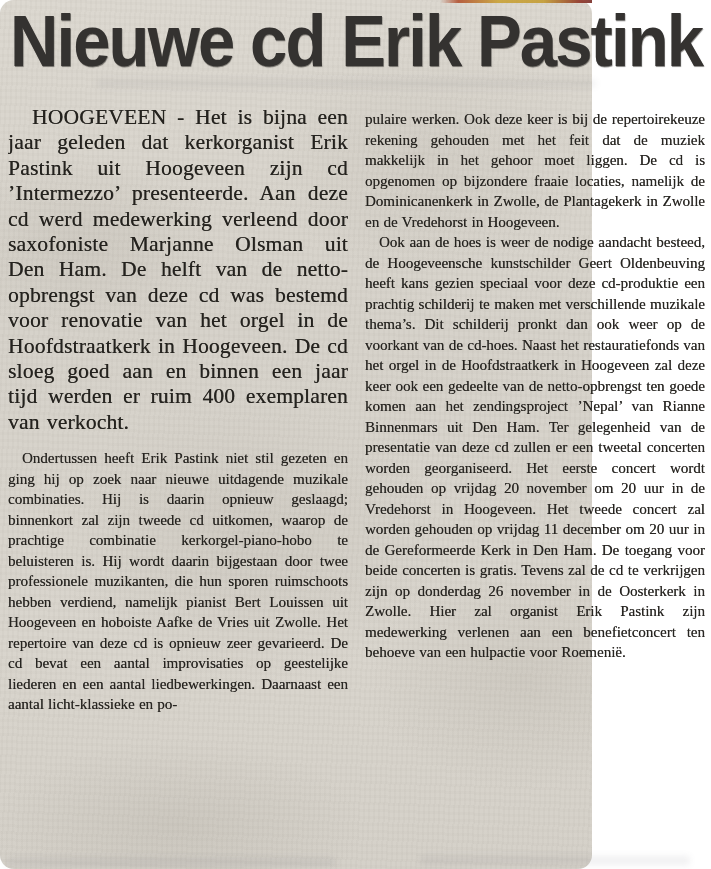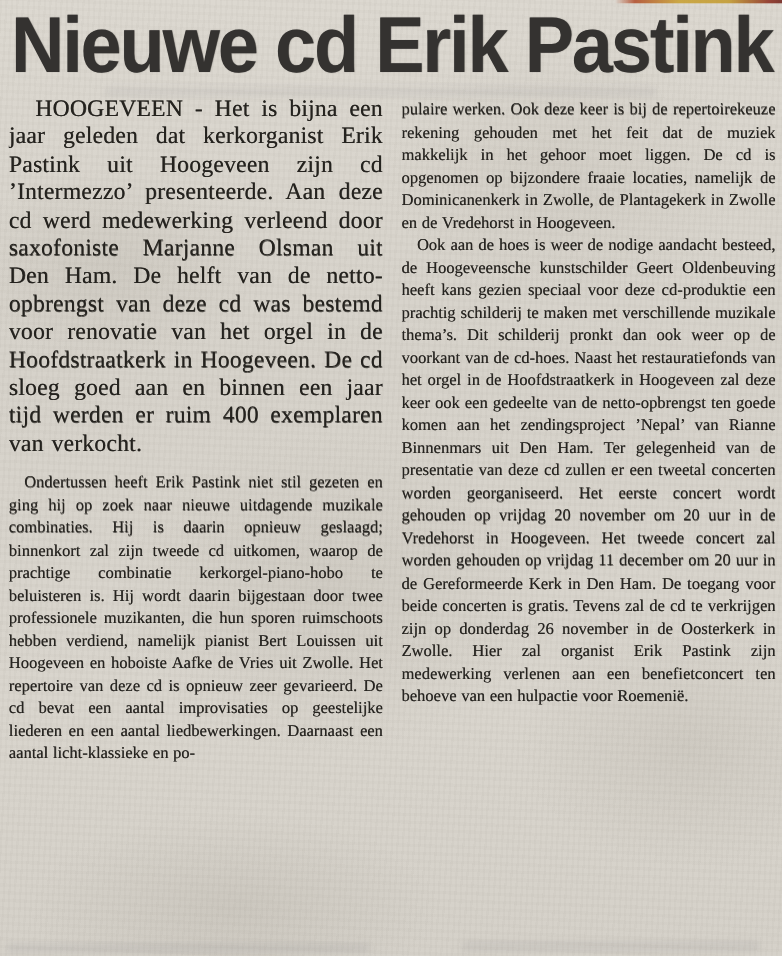--- a/index.html
+++ b/index.html
@@ -4,34 +4,35 @@
 <style>
   html, body {
     margin: 0;
     padding: 0;
     width: 711px;
     height: 869px;
     overflow: hidden;
   }
   .clipping {
     position: relative;
-    width: 711px;
+    width: 592px;
     height: 869px;
     background-color: #d8d4cc;
     background-image:
       radial-gradient(ellipse 190px 130px at 14% 28%, rgba(122,115,102,0.10), transparent 70%),
       radial-gradient(ellipse 230px 170px at 72% 18%, rgba(122,115,102,0.08), transparent 72%),
       radial-gradient(ellipse 280px 210px at 42% 62%, rgba(116,109,97,0.09), transparent 70%),
       radial-gradient(ellipse 220px 160px at 88% 78%, rgba(116,109,97,0.10), transparent 70%),
       radial-gradient(ellipse 260px 120px at 30% 95%, rgba(110,104,92,0.10), transparent 72%),
       repeating-linear-gradient(93deg, rgba(108,102,92,0.035) 0 2px, rgba(0,0,0,0) 2px 5px),
       repeating-linear-gradient(2deg, rgba(125,118,106,0.03) 0 3px, rgba(0,0,0,0) 3px 7px),
       linear-gradient(180deg, #dcd8d0 0%, #d6d2ca 38%, #d9d5cd 74%, #d5d1c9 100%);
     font-family: "Liberation Serif", "DejaVu Serif", serif;
     color: #262420;
+    border-radius: 14px;
   }
   .edge-stripe {
     position: absolute;
     top: 0;
     right: 0;
     width: 152px;
     height: 3px;
     background: linear-gradient(90deg,
       rgba(176,74,40,0) 0%, #b04a28 12%, #c89f2e 38%,
       #c2992b 68%, #8a2a1c 92%, #6e1f18 100%);
@@ -56,21 +57,21 @@
   .columns {
     position: absolute;
     top: 86px;
     left: 8px;
     width: 697px;
     height: 783px;
     display: flex;
     gap: 17px;
     overflow: hidden;
   }
-  .col { overflow: hidden; }
+  .col { overflow: hidden; margin-top: 19px; }
   .col-left  { flex: 0 0 340px; width: 340px; }
   .col-right { flex: 1 1 auto; padding-top: 4px; }
   .lede {
     margin: 0 0 13px 0;
     font-size: 21.5px;
     line-height: 25.4px;
     text-align: justify;
     text-indent: 24px;
     letter-spacing: 0.2px;
     word-spacing: 1.5px;

